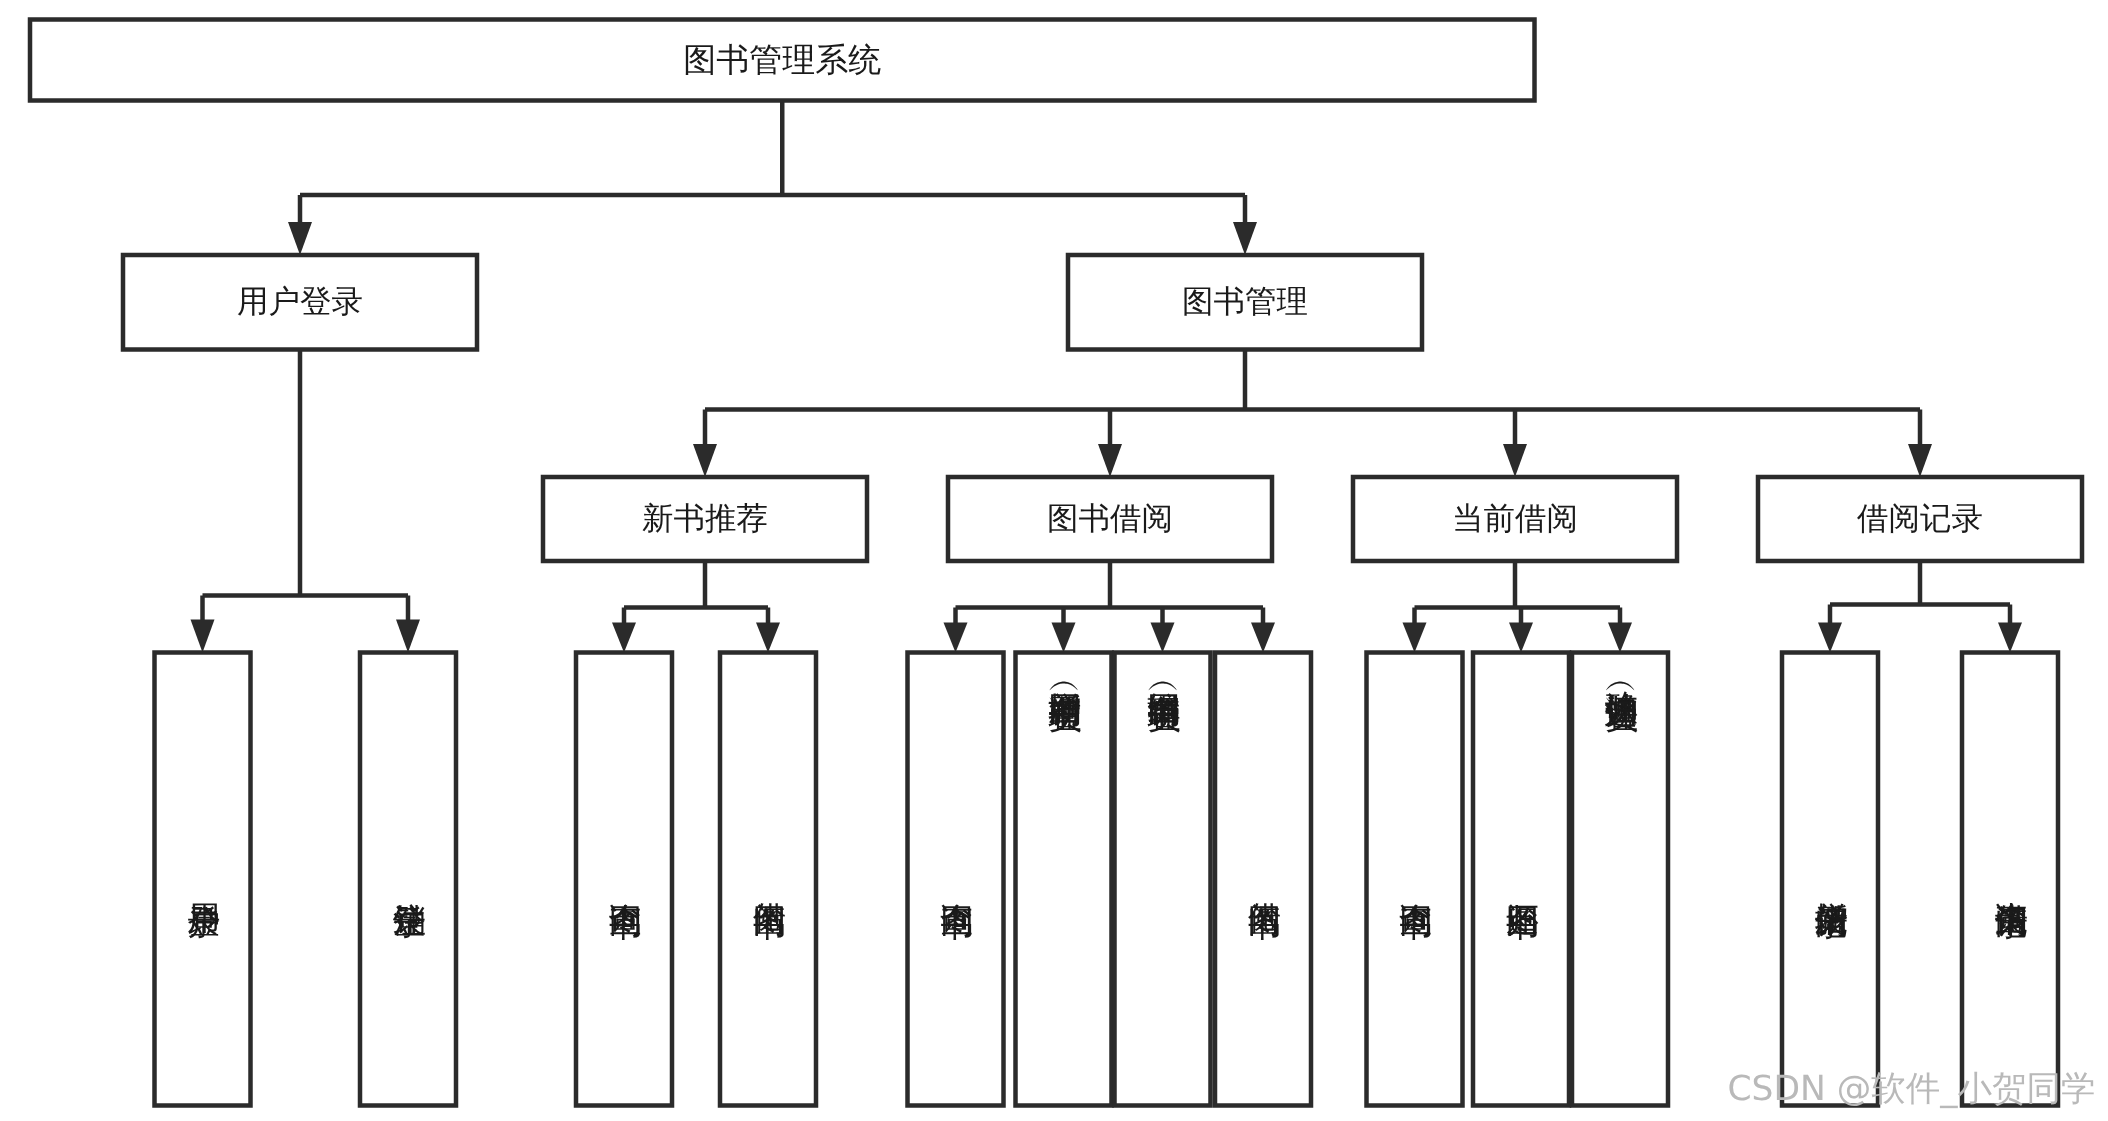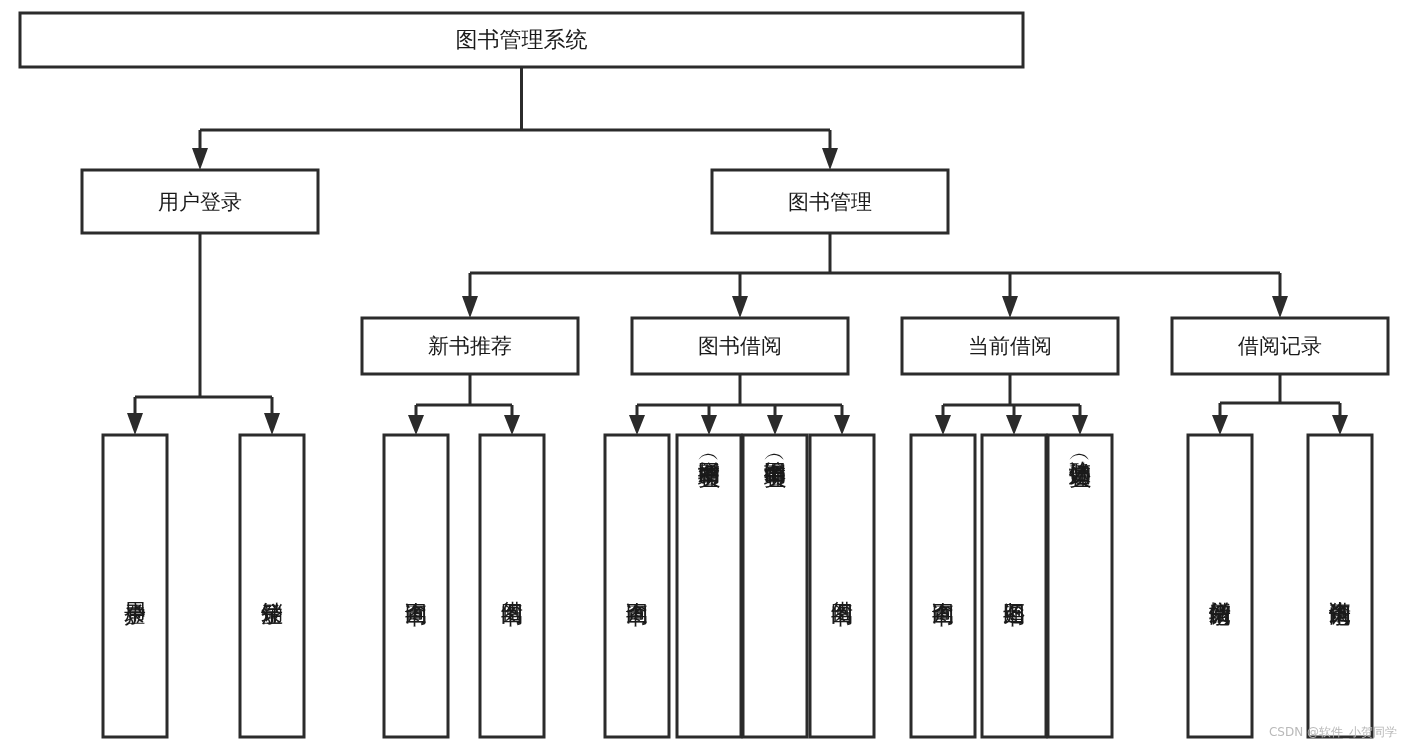--- a/index.html
+++ b/index.html
@@ -71,21 +71,21 @@
     line-height: 1.18;
     letter-spacing: 1px;
     color: #1a1a1a;
     white-space: nowrap;
   }
   .watermark {
     position: absolute;
     right: 8px;
     bottom: 6px;
     font-family: "DejaVu Sans", "Liberation Sans", sans-serif;
-    font-size: 12px;
+    font-size: 23px;
     color: #b9b9b9;
     white-space: nowrap;
   }
 </style>
 </head>
 <body>
 
 <div id="diagram-root">
 
   <svg id="flowchart" viewBox="0 0 1405 747">

